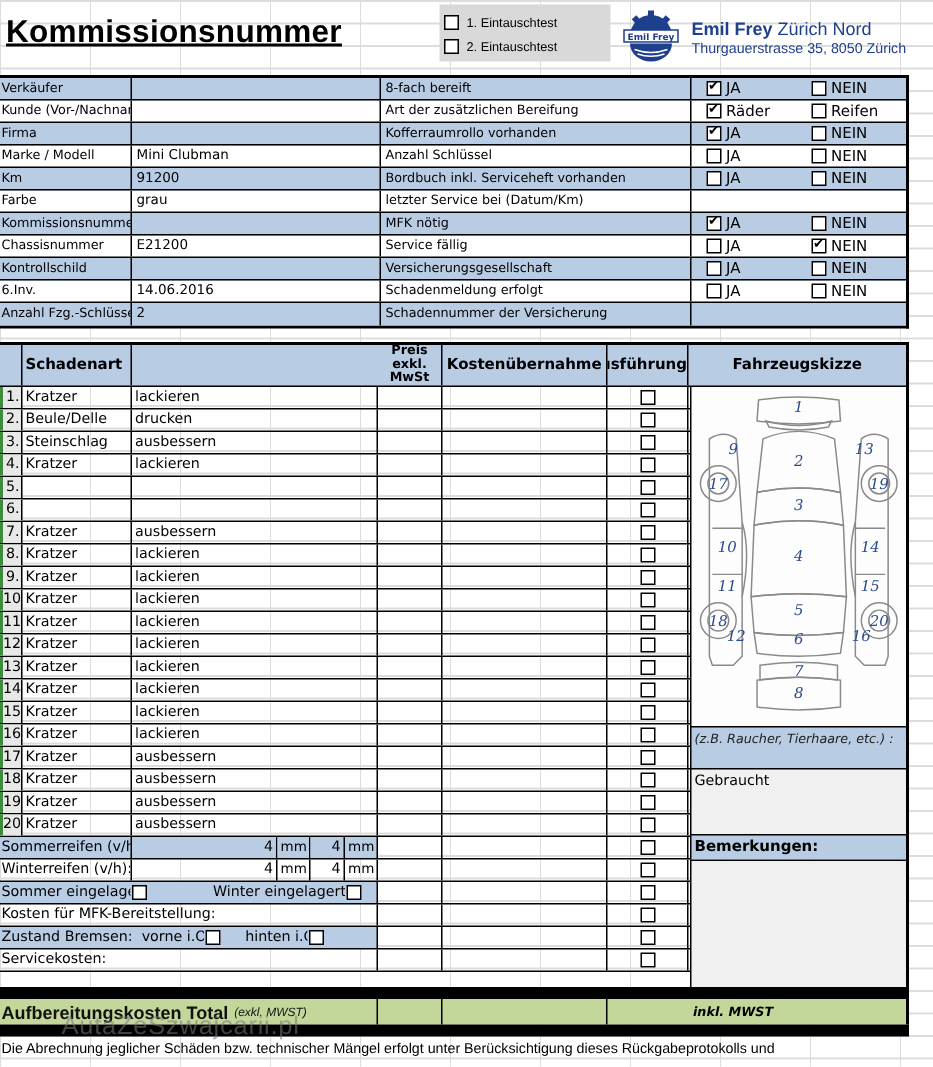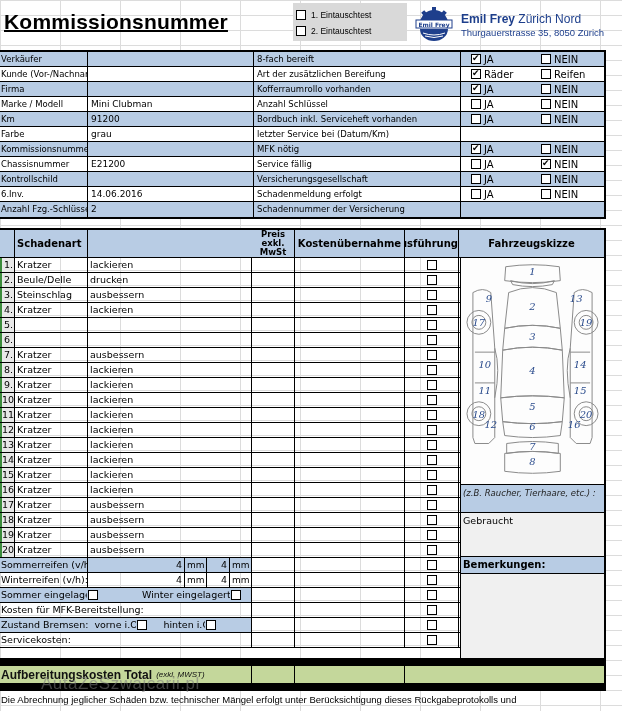--- a/index.html
+++ b/index.html
@@ -617,16 +617,17 @@
 
 <div class="abs blackbar1"></div>
 <div class="abs total">
   <div class="t-lab">
       <span>Aufbereitungskosten Total</span>
       <i>(exkl. MWST)</i>
     </div>
   <div class="t-a"></div>
   <div class="t-b"></div>
   <div class="t-d first"></div>
+  <div class="t-d">inkl. MWST</div>
 </div>
 <div class="abs blackbar2"></div>
 <div class="abs watermark">AutaZeSzwajcarii.pl</div>
 <div class="abs footer">Die Abrechnung jeglicher Schäden bzw. technischer Mängel erfolgt unter Berücksichtigung dieses Rückgabeprotokolls und</div>
 
 </body></html>

